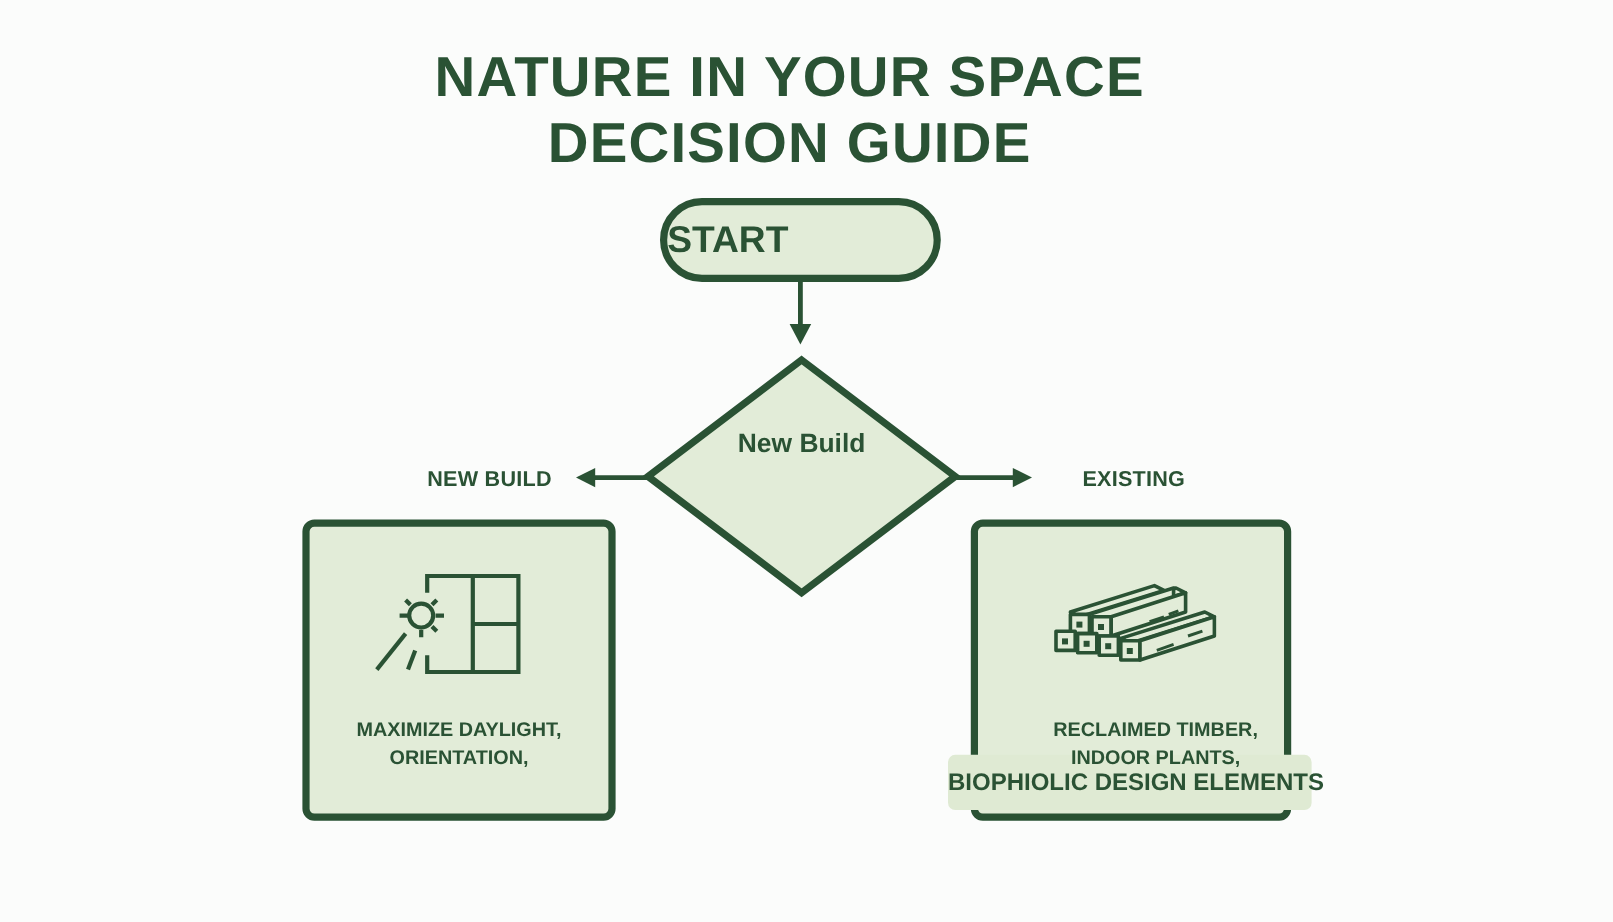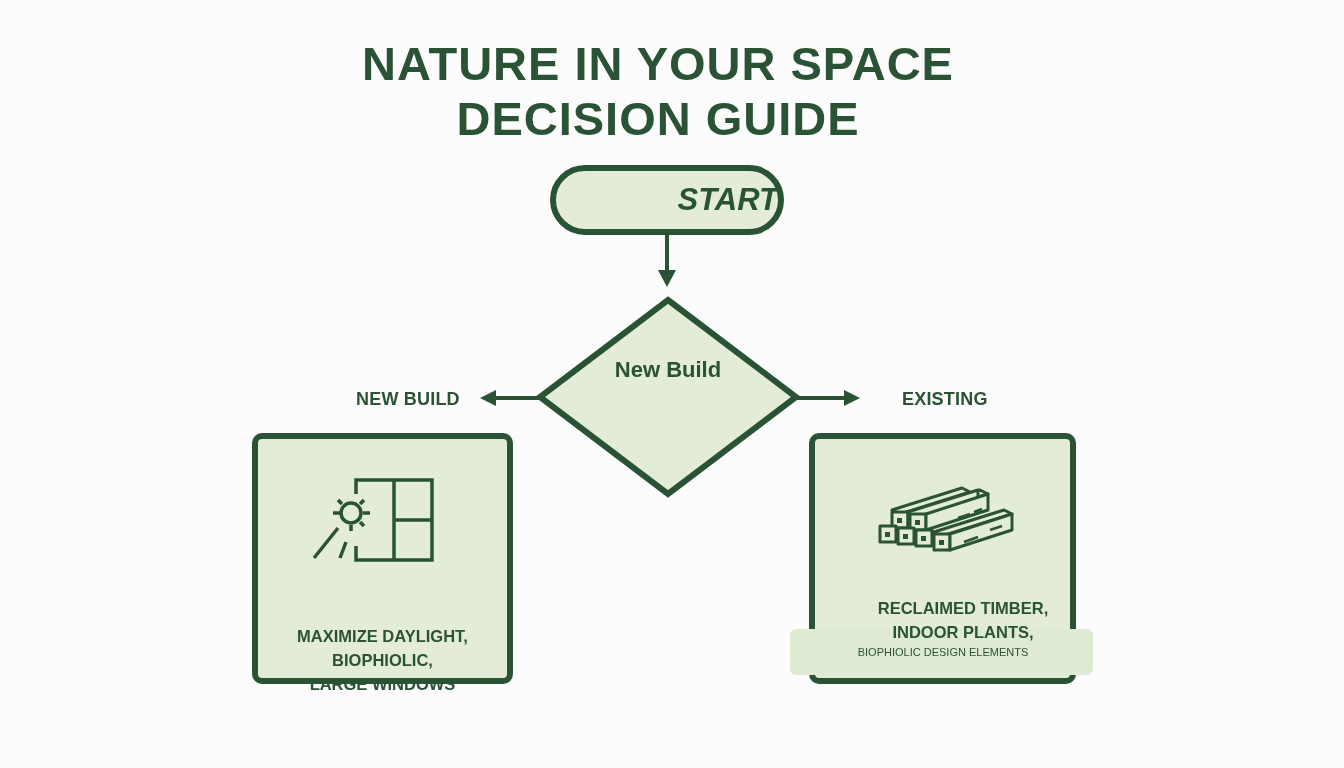--- a/index.html
+++ b/index.html
@@ -35,25 +35,24 @@
       left: 550px;
       top: 165px;
       width: 234px;
       height: 70px;
       box-sizing: border-box;
       border: 6px solid #2a5234;
       border-radius: 36px;
       background: #e2ecd8;
       display: flex;
       align-items: center;
-      justify-content: flex-end;
+      justify-content: flex-start;
       color: #2a5234;
       font-weight: 700;
       font-size: 31px;
-      font-style: italic;
     }
 
     svg.lines {
       position: absolute;
       left: 0; top: 0;
     }
 
     .diamond-text {
       position: absolute;
       left: 568px;
@@ -87,41 +86,41 @@
     .box.right { left: 809px; top: 433px; width: 267px; height: 251px; }
 
     .box-text {
       position: absolute;
       color: #2a5234;
       font-weight: 700;
       font-size: 16.5px;
       line-height: 24px;
       text-align: center;
     }
-    .box-text.left { left: 252px; width: 261px; top: 624px; }
+    .box-text.left { left: 252px; width: 261px; top: 596px; }
     .box-text.right-plain { left: 809px; width: 308px; top: 596px; }
     .label-pill {
       position: absolute;
       left: 790px;
       top: 629px;
       width: 303px;
       height: 46px;
       background: #dfead3;
       border-radius: 6px;
       box-sizing: border-box;
       padding-top: 0;
     }
     .pill-text {
       position: absolute;
       left: 790px;
       width: 306px;
       top: 640px;
       color: #2a5234;
-      font-weight: 400;
-      font-size: 11px;
+      font-weight: 700;
+      font-size: 20px;
       line-height: 24px;
       text-align: center;
       white-space: nowrap;
     }
     .icon {
       position: absolute;
     }
   </style>
 </head>
 <body>
@@ -171,22 +170,21 @@
       <line x1="30" y1="24" x2="34" y2="28"></line>
       <line x1="56" y1="24" x2="52" y2="28"></line>
       <line x1="52" y1="46" x2="56" y2="50"></line>
 
       <line x1="30" y1="52" x2="6" y2="82"></line>
       <line x1="38" y1="66" x2="32" y2="82"></line>
     </g>
   </svg>
   <div class="box-text left">
     <div>MAXIMIZE DAYLIGHT,</div>
-    <div>BIOPHIOLIC,</div>
-    <div>LARGE WINDOWS</div>
+    <div>ORIENTATION,</div>
   </div>
 
   <div class="box right"></div>
   <svg class="icon" style="left:878px; top:482px;" width="136" height="78" viewBox="0 0 136 78">
     <g stroke="#2a5234" stroke-width="3" fill="#e2ecd8" stroke-linejoin="round">
 
       <polygon points="14,28 84,6 92,10 22,32"></polygon>
       <polygon points="32,30 102,8 110,12 40,34"></polygon>
 
       <rect x="14" y="30" width="16" height="16"></rect>

